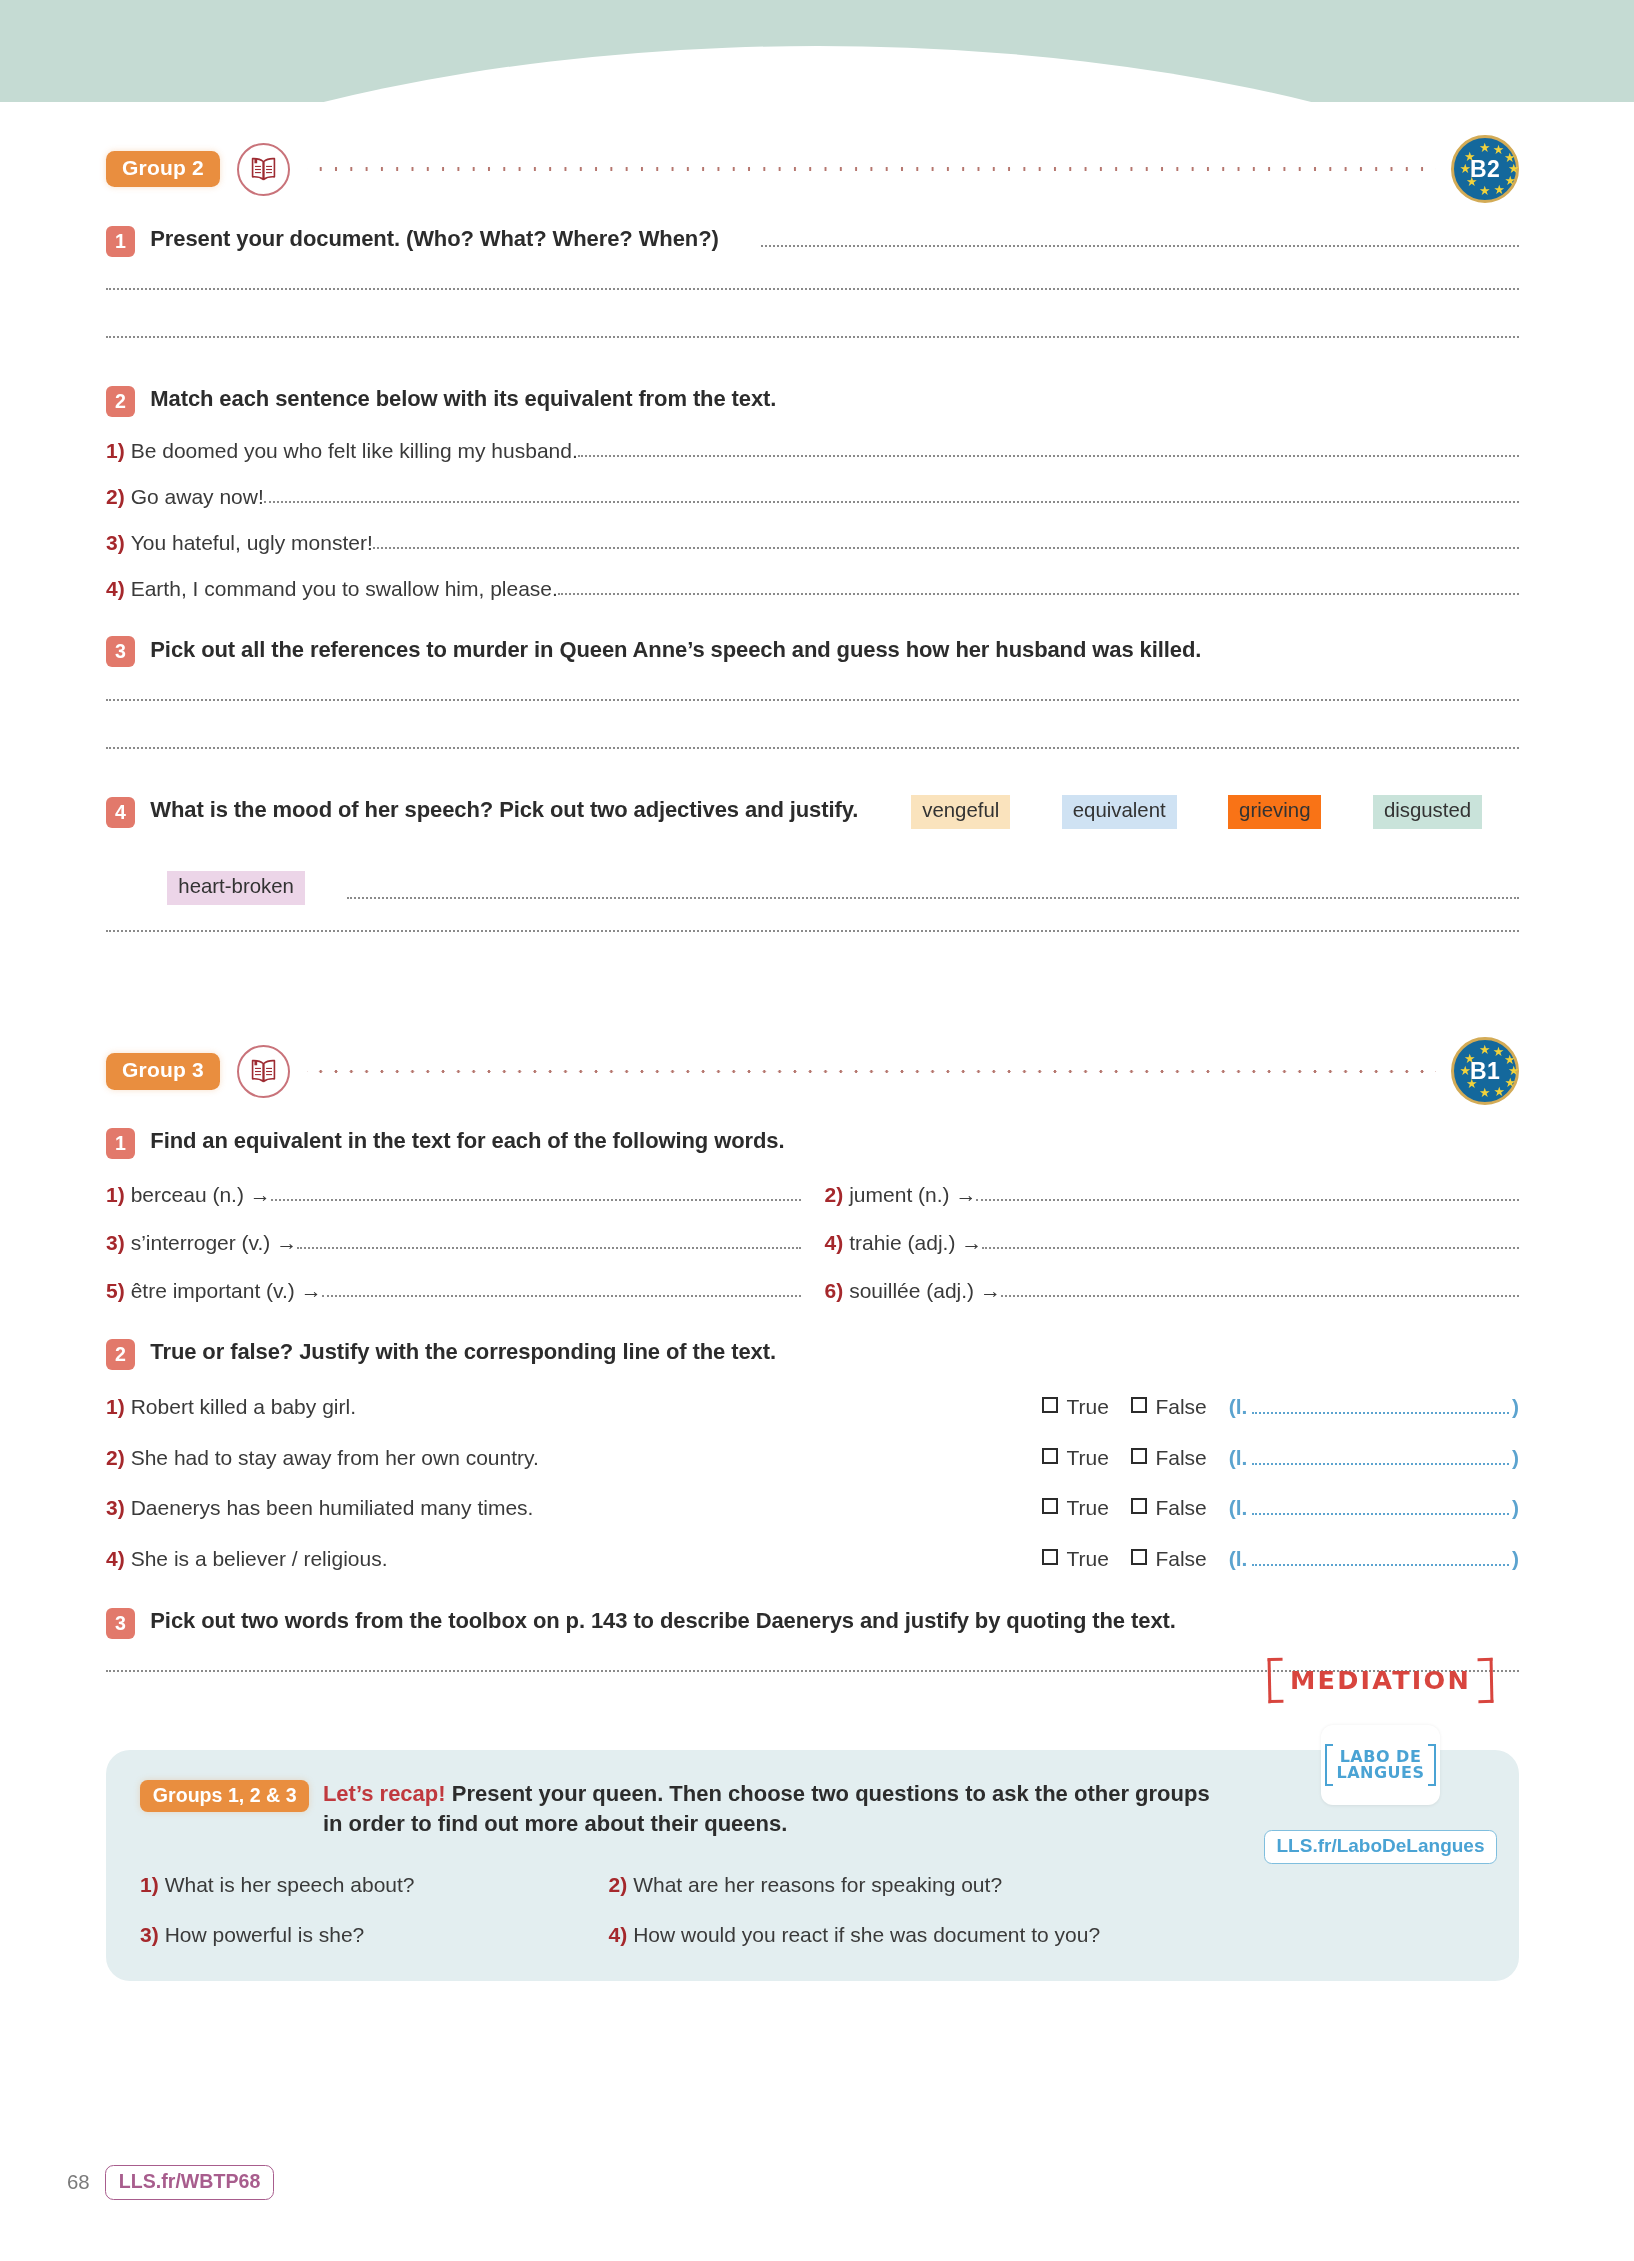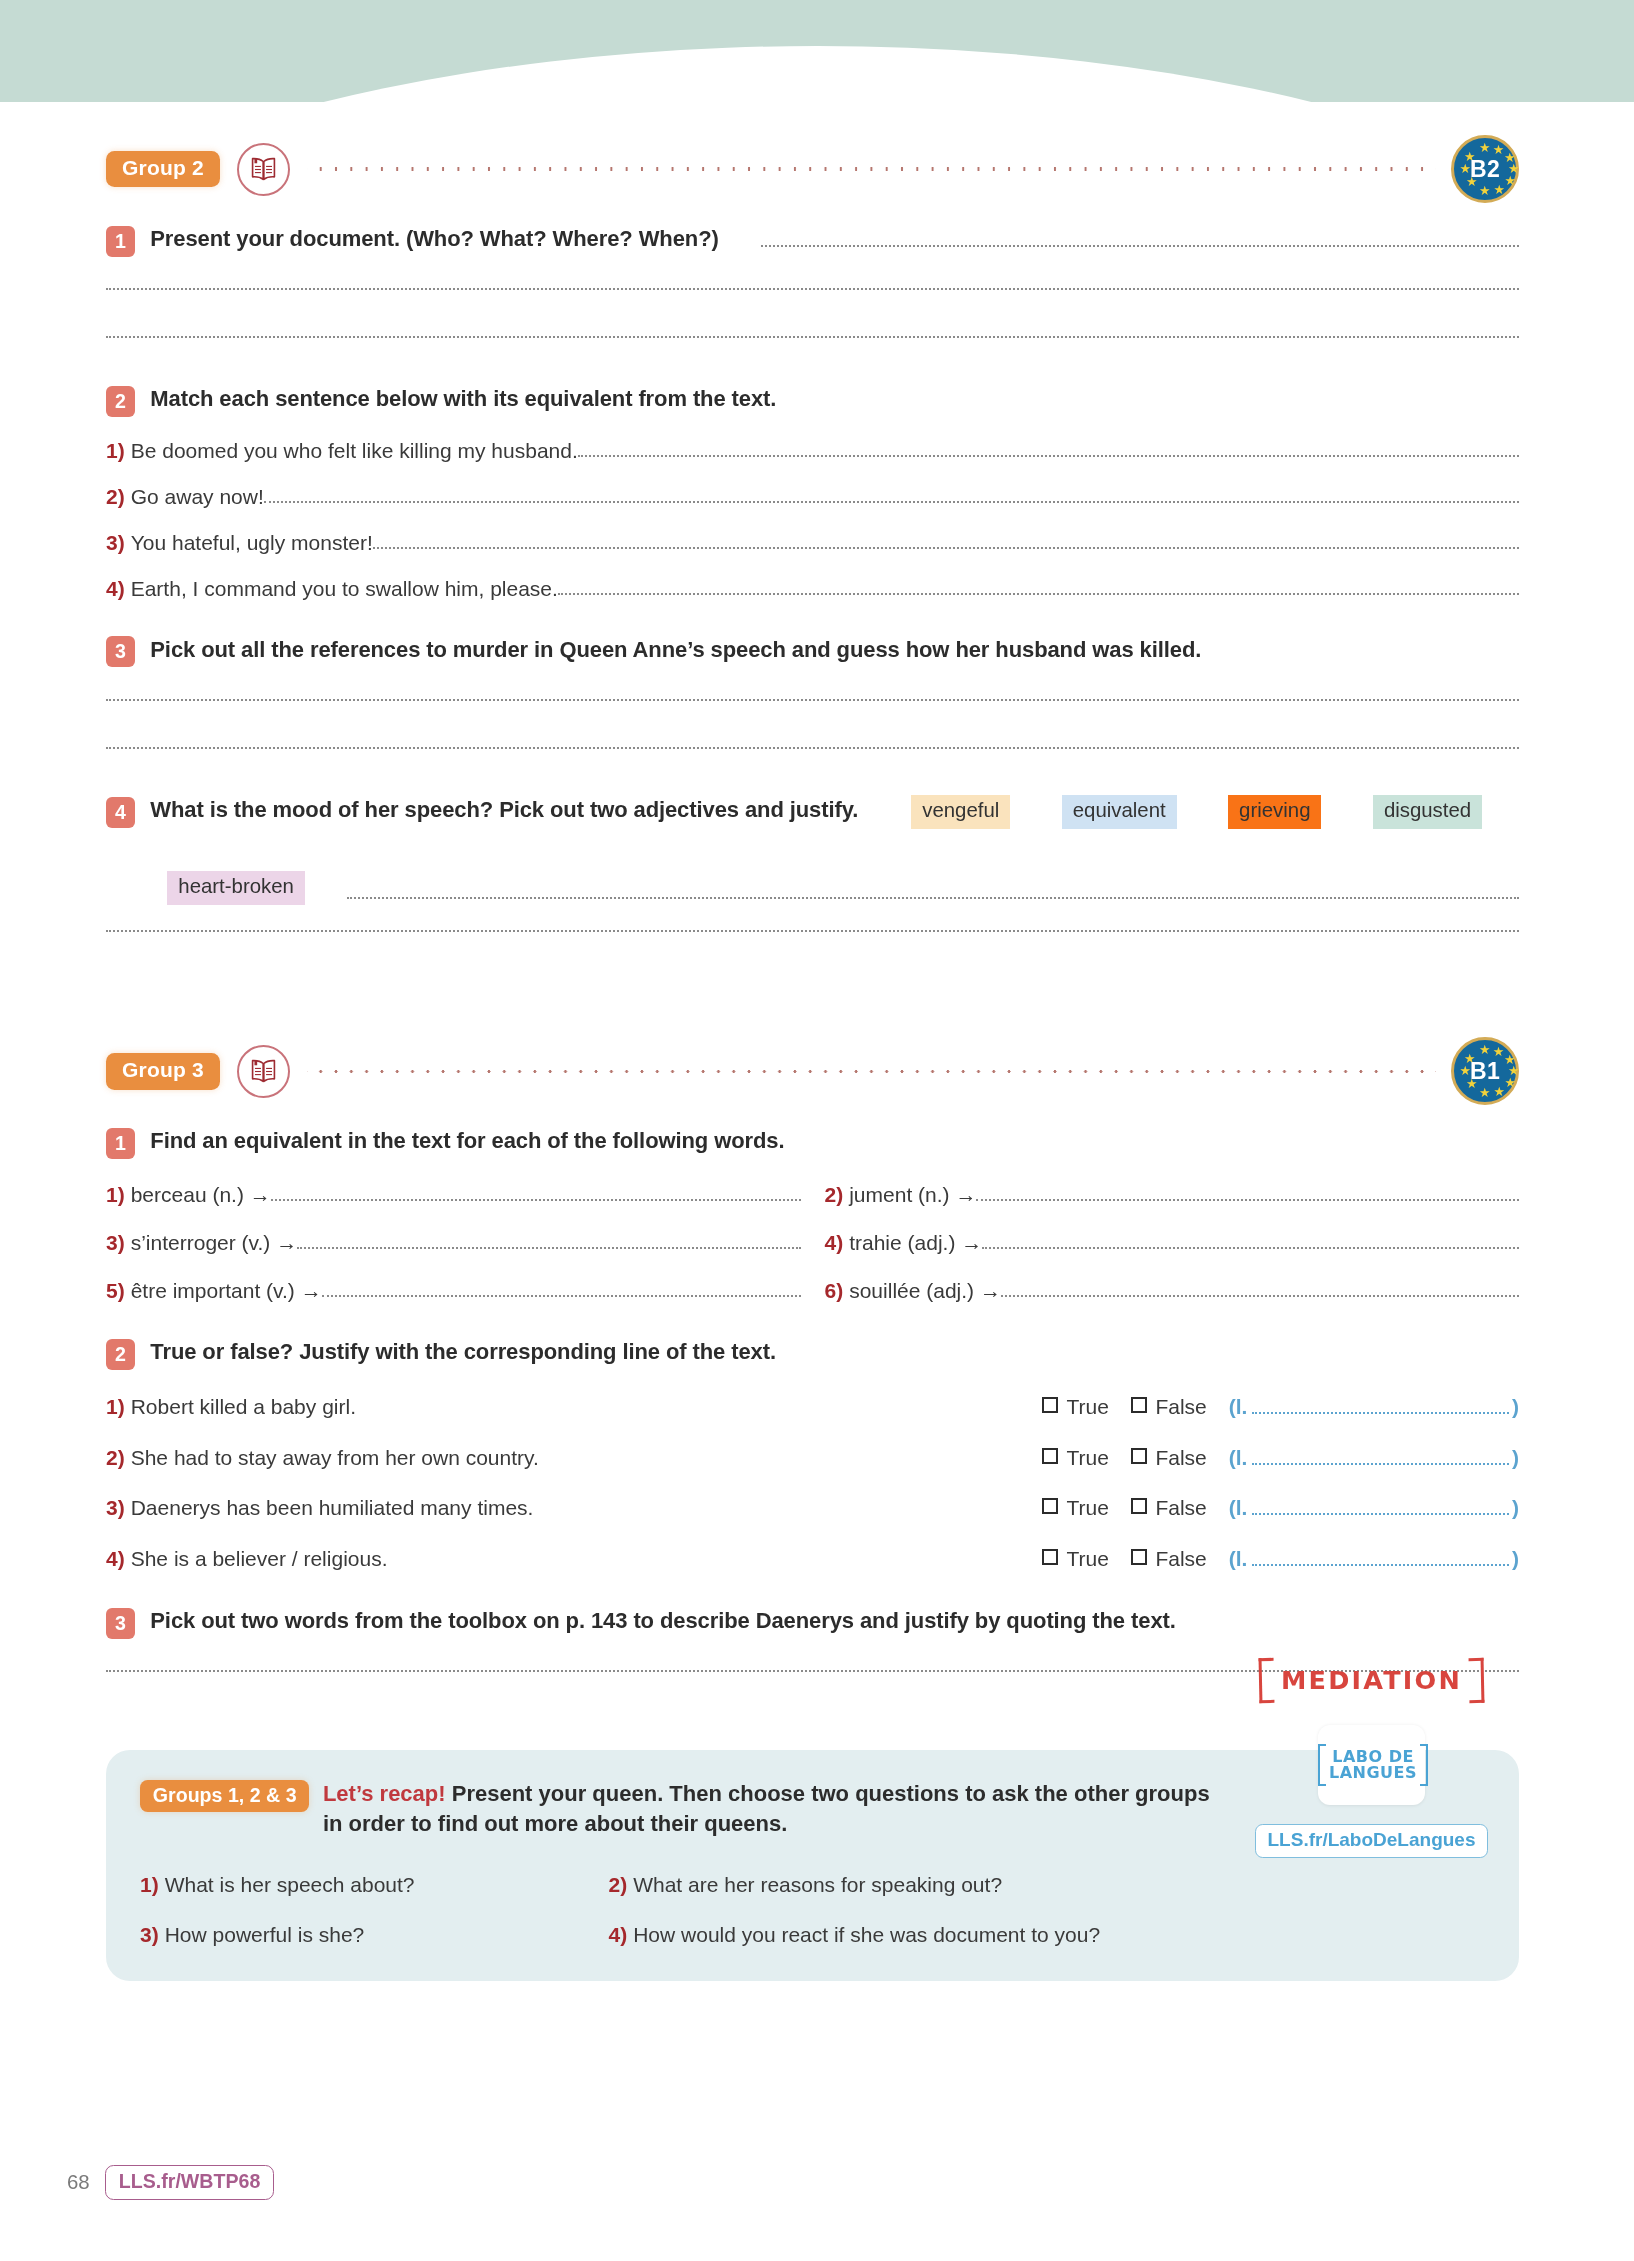--- a/index.html
+++ b/index.html
@@ -303,21 +303,21 @@
     display: flex;
     align-items: baseline;
     margin-top: 25.5px;
     font-size: 21px;
     color: #3a3a3a;
   }
 
   
   .mediation-cluster {
     position: absolute;
-    right: 20px;
+    right: 11px;
     top: -92px;
     width: 255px;
     text-align: center;
     z-index: 5;
   }
   .mediation-label {
     position: relative;
     display: inline-block;
     padding: 6.8px 22px 8.5px 22px;
     color: #d8453e;
@@ -328,25 +328,25 @@
   }
   .mediation-label .br {
     position: absolute; top: 0; width: 14.5px; height: 100%;
     border-top: 3.4px solid #d8453e;
     border-bottom: 3.4px solid #d8453e;
   }
   .mediation-label .br.l { left: 0; border-left: 3.4px solid #d8453e; transform: rotate(-1.2deg); }
   .mediation-label .br.r { right: 0; border-right: 3.4px solid #d8453e; transform: rotate(-1.2deg); }
 
   .labo-box {
-    width: 107px; height: 80px;
+    width: 119px; height: 80px;
     background: #ffffff;
     border-radius: 12px;
-    margin: 22px auto 5px auto;
-    display: flex; align-items: center; justify-content: flex-start;
+    margin: 22px auto 11px auto;
+    display: flex; align-items: center; justify-content: center;
     box-shadow: 0 0.9px 3.4px rgba(0,0,0,0.07);
   }
   .labo-inner {
     position: relative;
     padding: 4.3px 11px;
     color: #4aa3d4;
     font-size: 16px;
     font-weight: bold;
     line-height: 1.02;
     letter-spacing: 0.5px;

